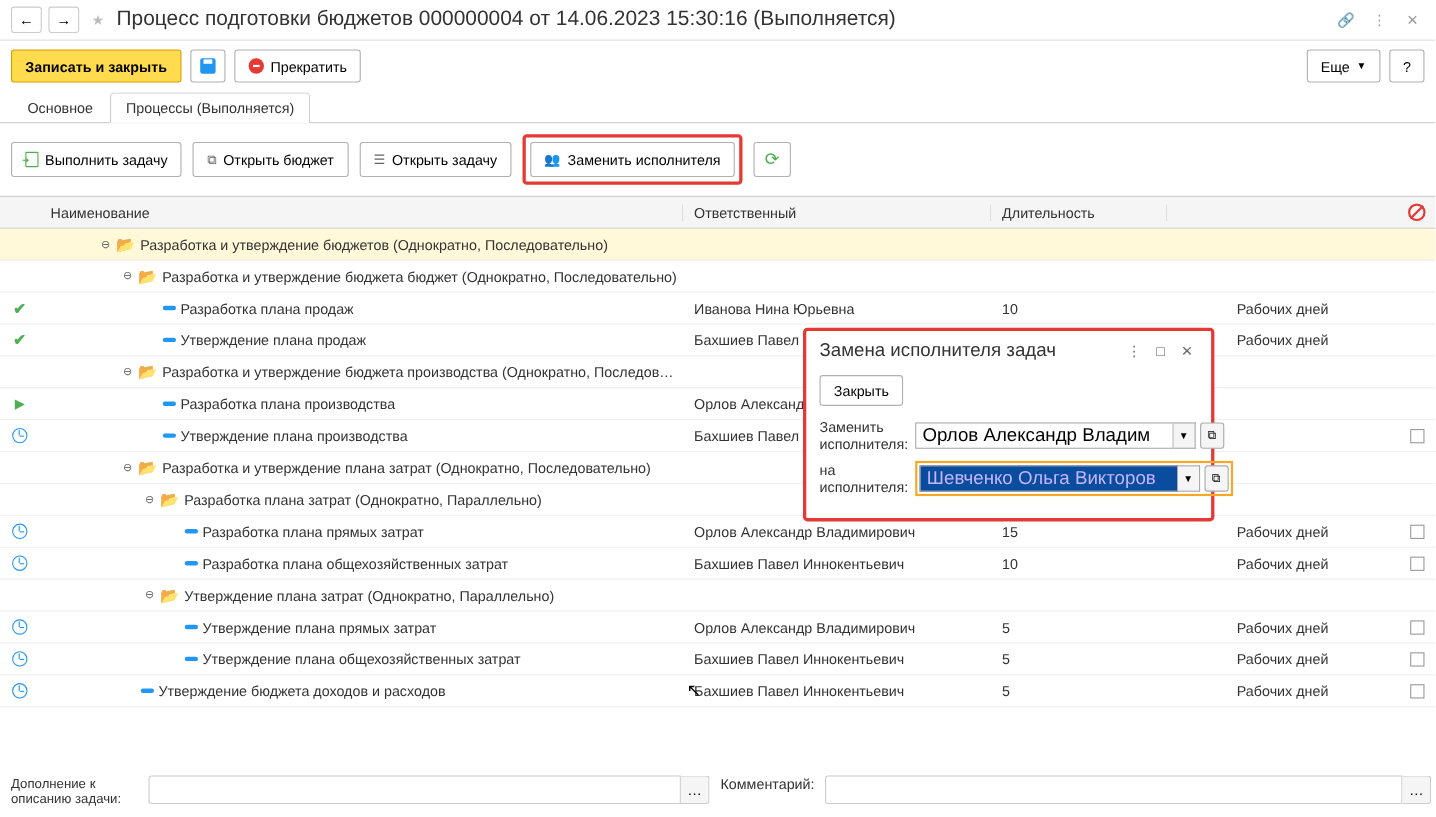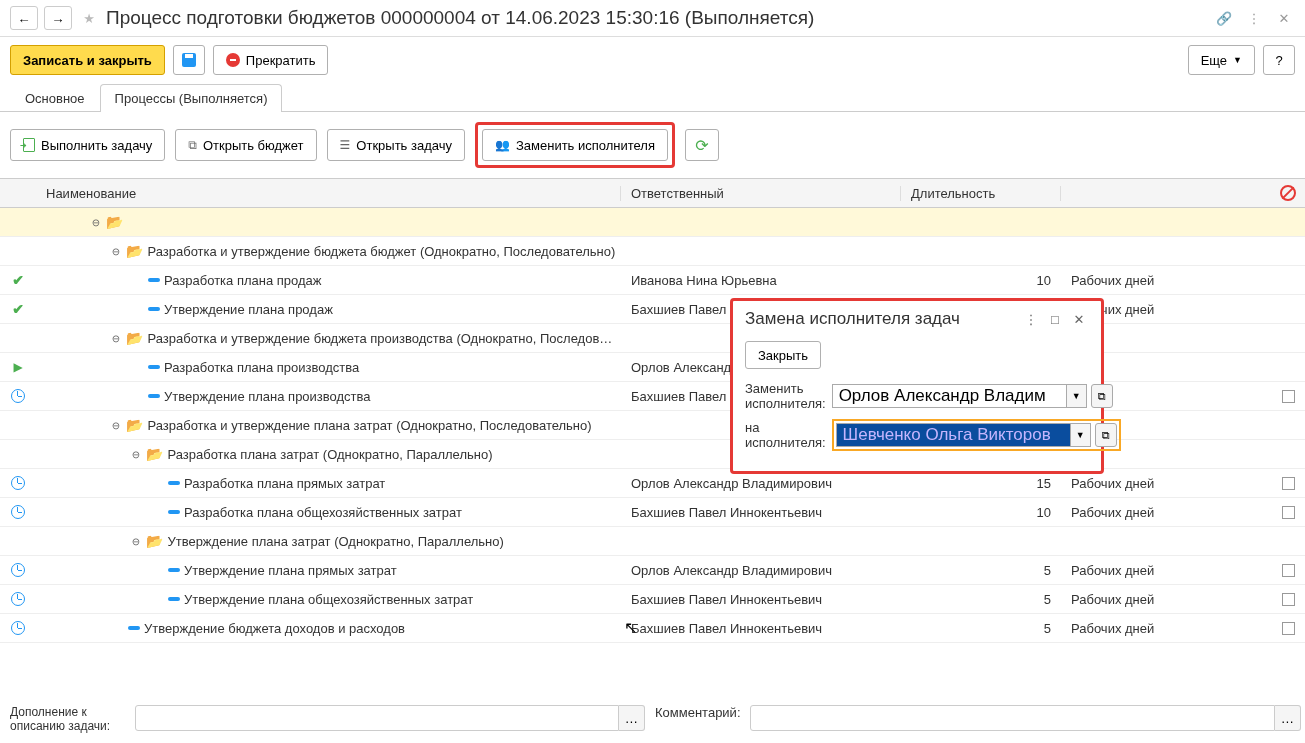--- a/index.html
+++ b/index.html
@@ -38,22 +38,22 @@
 .col-chk { width: 34px; display: flex; align-items: center; justify-content: center; }
 .forbid-icon { width: 16px; height: 16px; border: 2px solid #e53935; border-radius: 50%; position: relative; }
 .forbid-icon::after { content: ''; position: absolute; width: 2px; height: 16px; background: #e53935; left: 5px; top: -2px; transform: rotate(45deg); }
 
 .grid-body { }
 .row { display: flex; align-items: center; height: 29px; border-bottom: 1px solid #eee; }
 .row.highlight { background: #fff9d9; }
 .cell-status { width: 36px; display: flex; align-items: center; justify-content: center; }
 .cell-name { flex: 1; display: flex; align-items: center; gap: 4px; overflow: hidden; white-space: nowrap; }
 .cell-resp { width: 280px; padding: 0 10px; overflow: hidden; white-space: nowrap; }
-.cell-dur { width: 160px; padding: 0 10px; text-align: right; }
-.cell-unit { width: 210px; padding: 0 10px; }
+.cell-dur { width: 160px; padding: 0 10px; text-align: left; }
+.cell-unit { width: 210px; padding: 0 10px; text-align: center; }
 .cell-chk { width: 34px; display: flex; align-items: center; justify-content: center; }
 .indent { display: inline-block; }
 .expander { width: 12px; height: 12px; display: inline-flex; align-items: center; justify-content: center; color: #666; font-size: 10px; }
 .folder-icon { color: #f9a825; font-size: 14px; }
 .leaf-icon { width: 12px; height: 4px; background: #2196f3; border-radius: 2px; display: inline-block; }
 .check-green { color: #4caf50; font-weight: bold; font-size: 14px; }
 .play-green { color: #4caf50; font-size: 12px; }
 .clock-icon { width: 14px; height: 14px; border: 1.5px solid #2196f3; border-radius: 50%; position: relative; }
 .clock-icon::after { content: ''; position: absolute; width: 1px; height: 5px; background: #2196f3; left: 5px; top: 1px; }
 .clock-icon::before { content: ''; position: absolute; width: 4px; height: 1px; background: #2196f3; left: 6px; top: 6px; }
@@ -159,20 +159,21 @@
     </div>
 </div>
 
 <div class="grid-body" id="grid-body">
     <div class="row highlight">
       <div class="cell-status"></div>
       <div class="cell-name">
         <span class="indent" style="width: 50px;"></span>
         <span class="expander">⊖</span>
         <span class="folder-icon">📂</span>
+        <span> Разработка и утверждение бюджетов (Однократно, Последовательно)</span>
       </div>
       <div class="cell-resp"></div>
       <div class="cell-dur"></div>
       <div class="cell-unit"></div>
       <div class="cell-chk"></div>
     </div>
     <div class="row">
       <div class="cell-status"></div>
       <div class="cell-name">
         <span class="indent" style="width: 70px;"></span>

